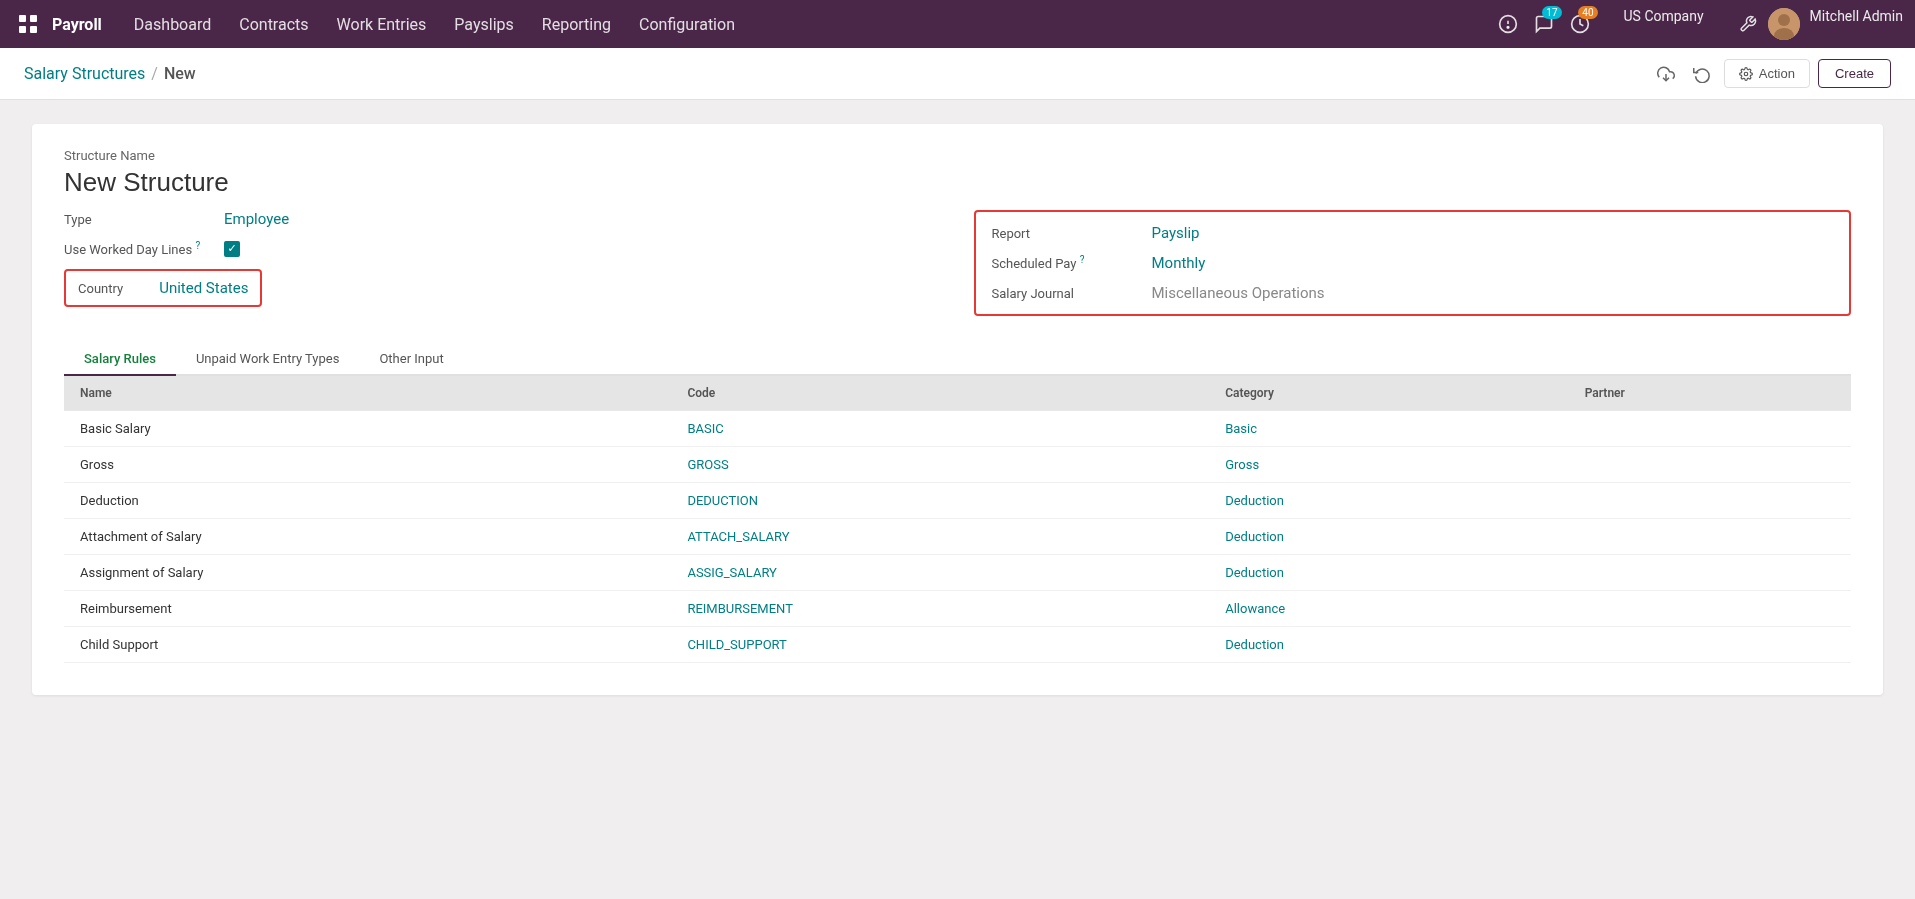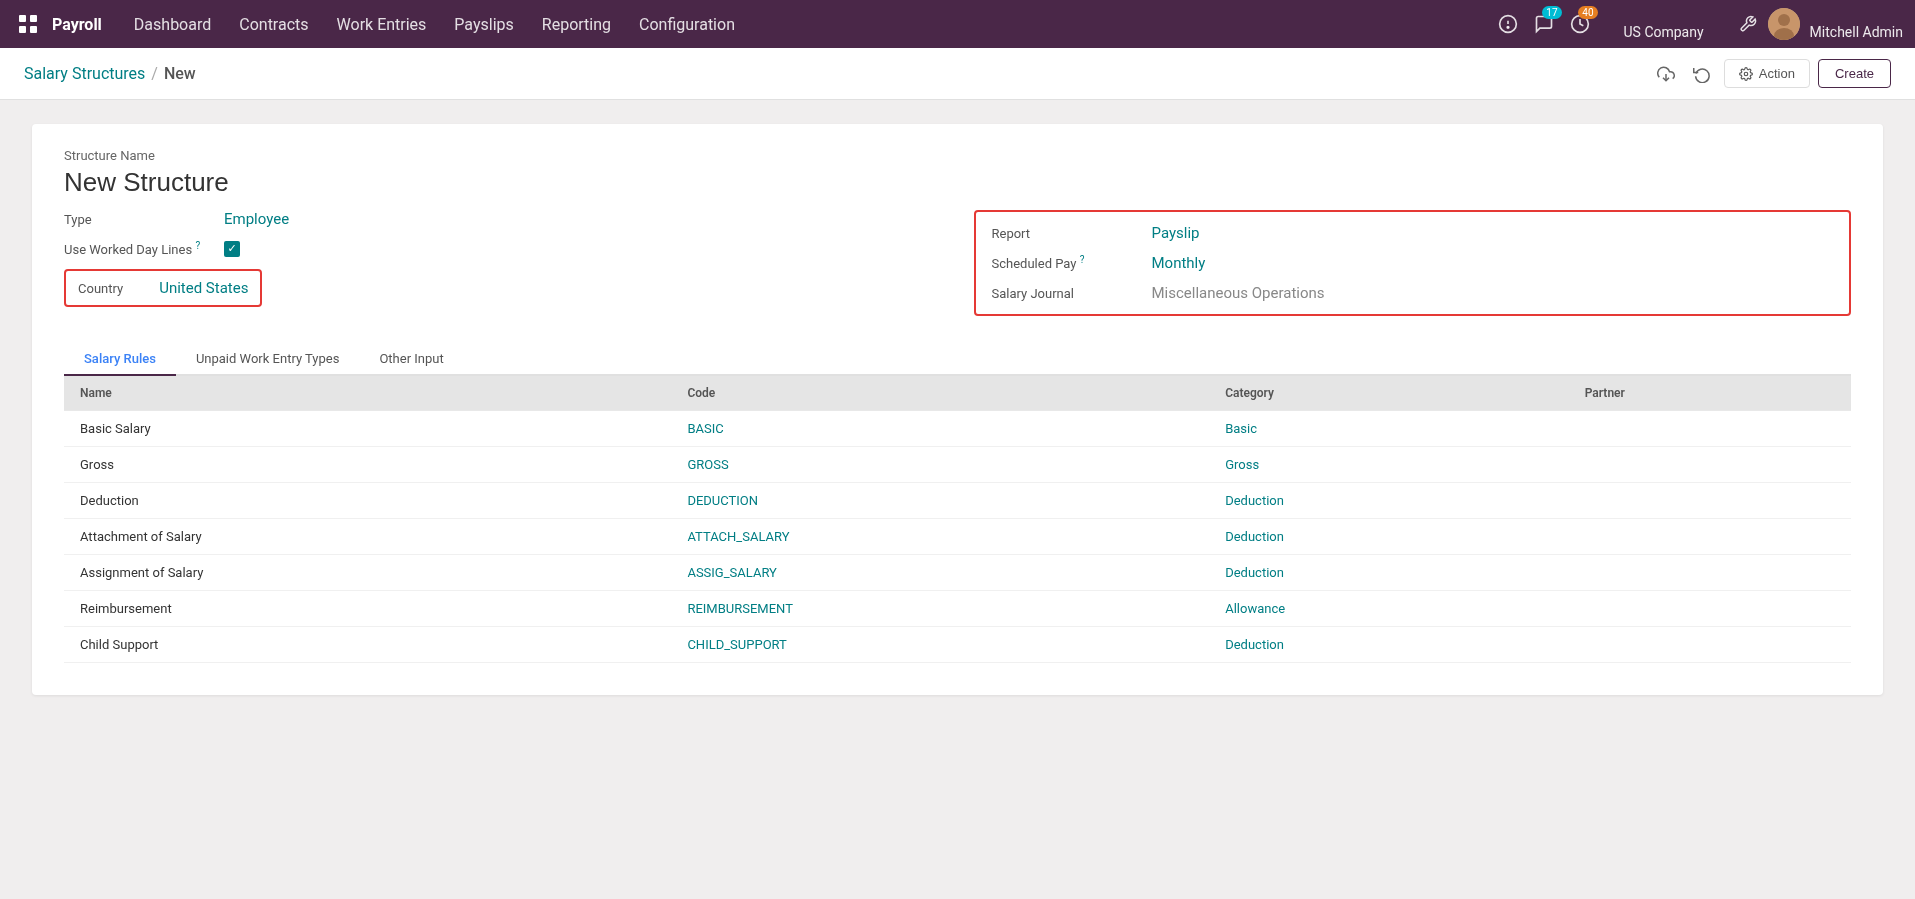--- a/index.html
+++ b/index.html
@@ -28,21 +28,21 @@
     }
     .top-nav .nav-item {
       padding: 6px 12px;
       color: rgba(255,255,255,0.85);
       cursor: pointer;
       border-radius: 4px;
       font-size: 16px;
     }
     .top-nav .spacer { flex: 1; }
     .top-nav .nav-icons {
-      display: flex; align-items: flex-end; gap: 4px;
+      display: flex; align-items: flex-start; gap: 4px;
     }
     .top-nav .icon-btn {
       width: 32px; height: 32px;
       border-radius: 4px;
       display: flex; align-items: center; justify-content: center;
       cursor: pointer; color: rgba(255,255,255,0.85);
       position: relative;
     }
     .badge {
       position: absolute; top: -2px; right: -2px;
@@ -193,21 +193,21 @@
     .tab-item {
       padding: 8px 20px;
       font-size: 13px;
       cursor: pointer;
       color: #555;
       border-bottom: 2px solid transparent;
       margin-bottom: -2px;
     }
     .tab-item.active {
       border-bottom-color: #4a2748;
-      color: #3b82f6;
+      color: #15803d;
       font-weight: 500;
     }
 
     
     .data-table {
       width: 100%;
       border-collapse: collapse;
       margin-top: 0;
     }
     .data-table th {

